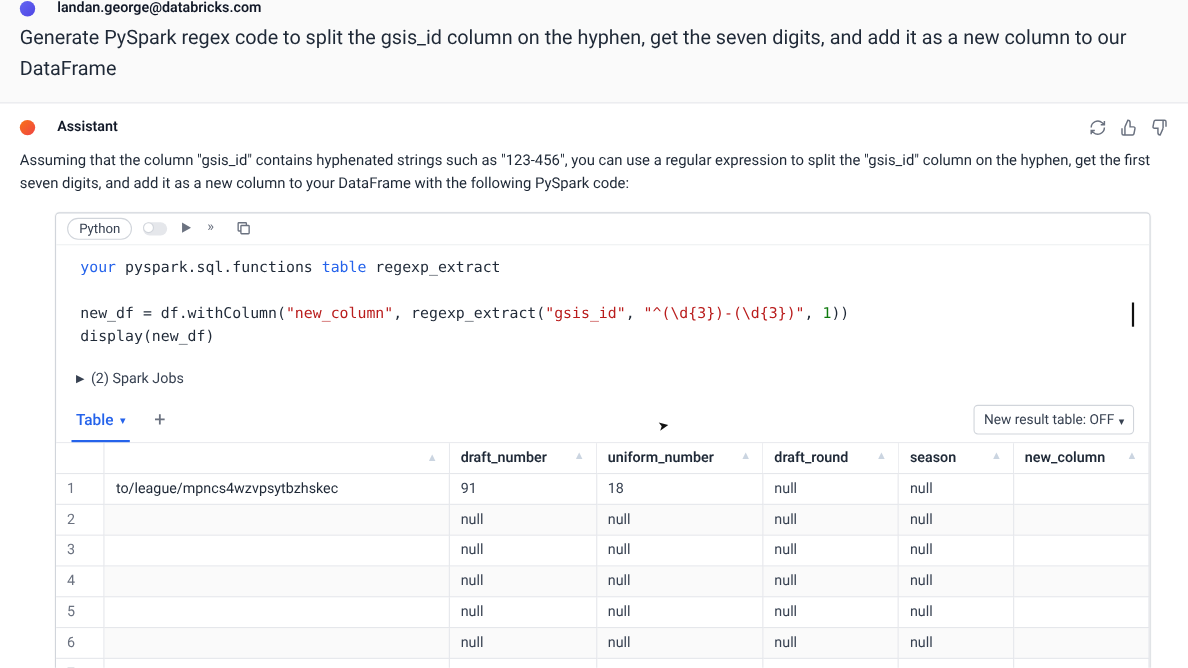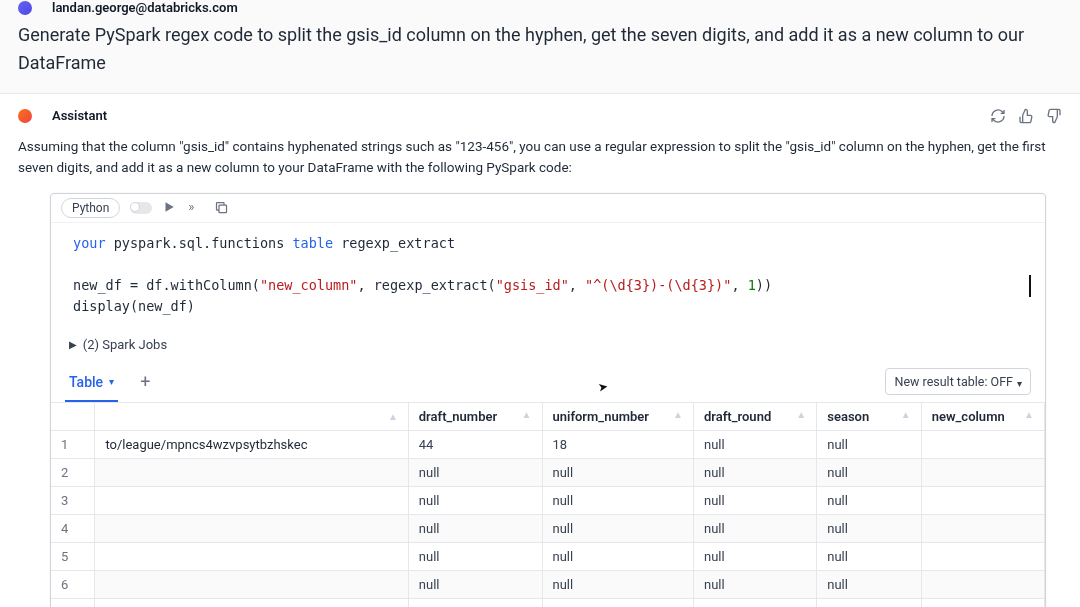--- a/index.html
+++ b/index.html
@@ -218,21 +218,21 @@
             <th><span>uniform_number</span><span class="sort">▲</span></th>
             <th><span>draft_round</span><span class="sort">▲</span></th>
             <th><span>season</span><span class="sort">▲</span></th>
             <th><span>new_column</span><span class="sort">▲</span></th>
           </tr>
         </thead>
         <tbody id="tbody">
             <tr>
               <td class="rownum">1</td>
               <td>to/league/mpncs4wzvpsytbzhskec</td>
-              <td class="null">44</td>
+              <td class="null">91</td>
               <td class="null">18</td>
               <td class="null">null</td>
               <td class="null">null</td>
               <td></td>
             </tr>
             <tr>
               <td class="rownum">2</td>
               <td></td>
               <td class="null">null</td>
               <td class="null">null</td>

